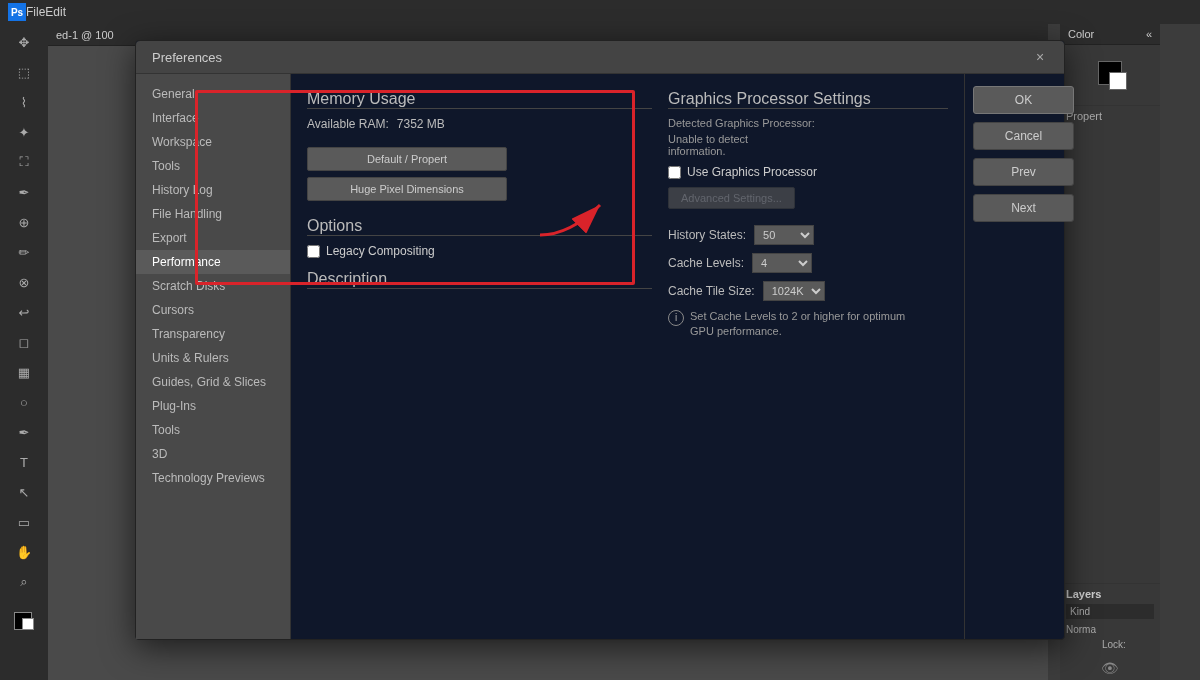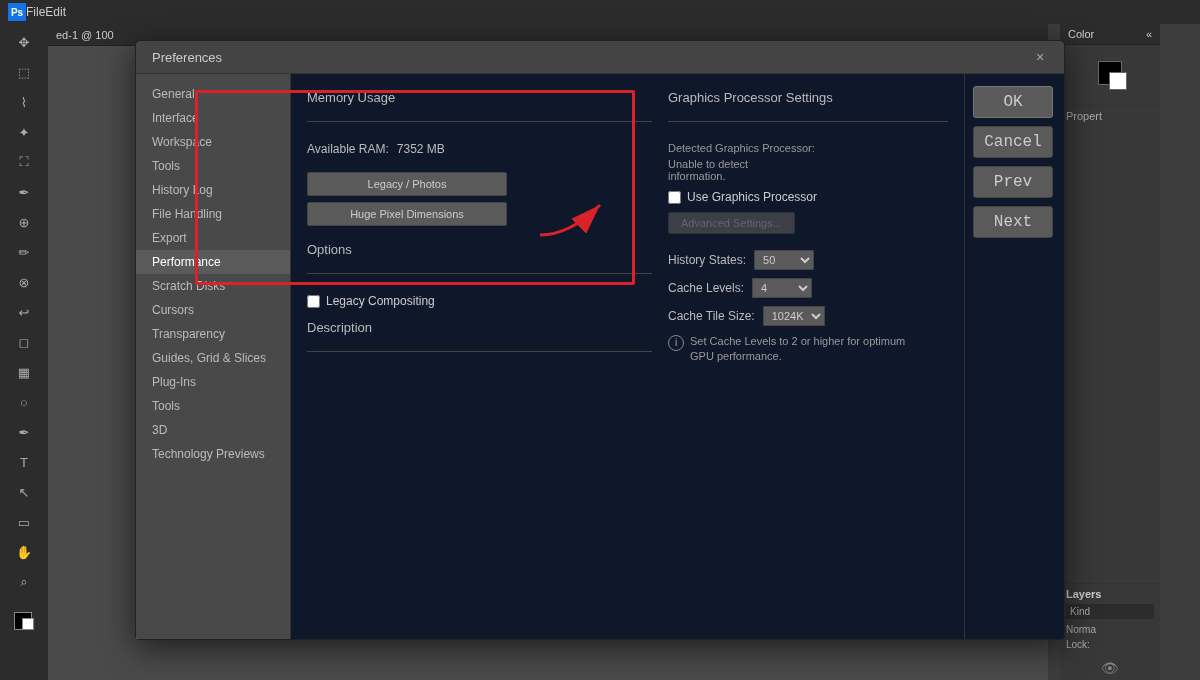--- a/index.html
+++ b/index.html
@@ -225,24 +225,24 @@
     
     .pref-content {
       flex: 1;
       padding: 16px;
       overflow-y: auto;
       position: relative;
     }
 
     
     .section-title {
-      font-size: 13px;
+      font-size: 16px;
       color: #bbb;
-      margin-bottom: 20px;
-      padding-bottom: 16px;
+      margin-bottom: 8px;
+      padding-bottom: 0;
       border-bottom: 1px solid #444;
     }
     .info-row {
       display: flex;
       align-items: center;
       gap: 8px;
       margin-bottom: 4px;
       font-size: 12px;
       color: #bbb;
     }
@@ -348,26 +348,25 @@
       display: flex;
       flex-direction: column;
       gap: 8px;
       border-left: 1px solid #333;
     }
     .pref-btn {
       background: #5a5a5a;
       border: 1px solid #444;
       color: #ccc;
       padding: 6px 0;
-      font-size: 16px;
+      font-size: 12px;
       cursor: pointer;
       border-radius: 3px;
       text-align: center;
-      width: 80px;
-      font-family: Liberation Mono, monospace;
+      width: 101px;
     }
     .pref-btn.primary {
       background: #5a5a5a;
       border-color: #777;
     }
 
     
     .highlight-box {
       position: absolute;
       border: 3px solid #d9232a;
@@ -488,21 +487,21 @@
   </div>
   <div style="flex:1;"></div>
   <div style="border-top:1px solid #333; padding:4px 6px;">
     <div style="font-size:11px;color:#ccc;font-weight:bold;margin-bottom:4px;">Layers</div>
     <div style="font-size:10px;color:#aaa;background:#2c2c2c;padding:2px 4px;margin-bottom:3px;">
       <span>Kind</span>
     </div>
     <div style="font-size:10px;color:#aaa;padding:2px 0;">
       <span>Norma</span>
     </div>
-    <div style="font-size:10px;color:#aaa;padding:2px 0;">
+    <div style="font-size:10px;color:#aaa;padding:2px 0;margin-left:36px;">
       <span>Lock:</span>
     </div>
     <div style="margin-top:8px;display:flex;align-items:center;justify-content:center;">
       <span style="font-size:14px;color:#888;">👁</span>
     </div>
   </div>
 </div>
 
 <div class="dialog-overlay">
   <div class="dialog">
@@ -519,40 +518,41 @@
         <div class="pref-item">Interface</div>
         <div class="pref-item">Workspace</div>
         <div class="pref-item">Tools</div>
         <div class="pref-item">History Log</div>
         <div class="pref-item">File Handling</div>
         <div class="pref-item">Export</div>
         <div class="pref-item active">Performance</div>
         <div class="pref-item">Scratch Disks</div>
         <div class="pref-item">Cursors</div>
         <div class="pref-item">Transparency</div>
+        <div class="pref-item">Units &amp; Rulers</div>
         <div class="pref-item">Guides, Grid &amp; Slices</div>
         <div class="pref-item">Plug-Ins</div>
         <div class="pref-item">Tools</div>
         <div class="pref-item">3D</div>
         <div class="pref-item">Technology Previews</div>
       </div>
 
       <div class="pref-content">
         <div class="two-col">
 
           <div class="col-left">
 
             <div class="section-title">Memory Usage</div>
             <div class="info-row">
               <span>Available RAM:</span>
               <span>7352 MB</span>
             </div>
 
             <div class="cache-buttons" style="margin-top:16px;">
-              <button class="cache-btn">Legacy / Photos</button>
+              <button class="cache-btn">Default / Propert</button>
               <button class="cache-btn">Huge Pixel Dimensions</button>
             </div>
 
             <div class="options-section">
               <div class="section-title">Options</div>
               <div class="checkbox-row">
                 <input type="checkbox" style="">
                 <label>Legacy Compositing</label>
               </div>
             </div>

